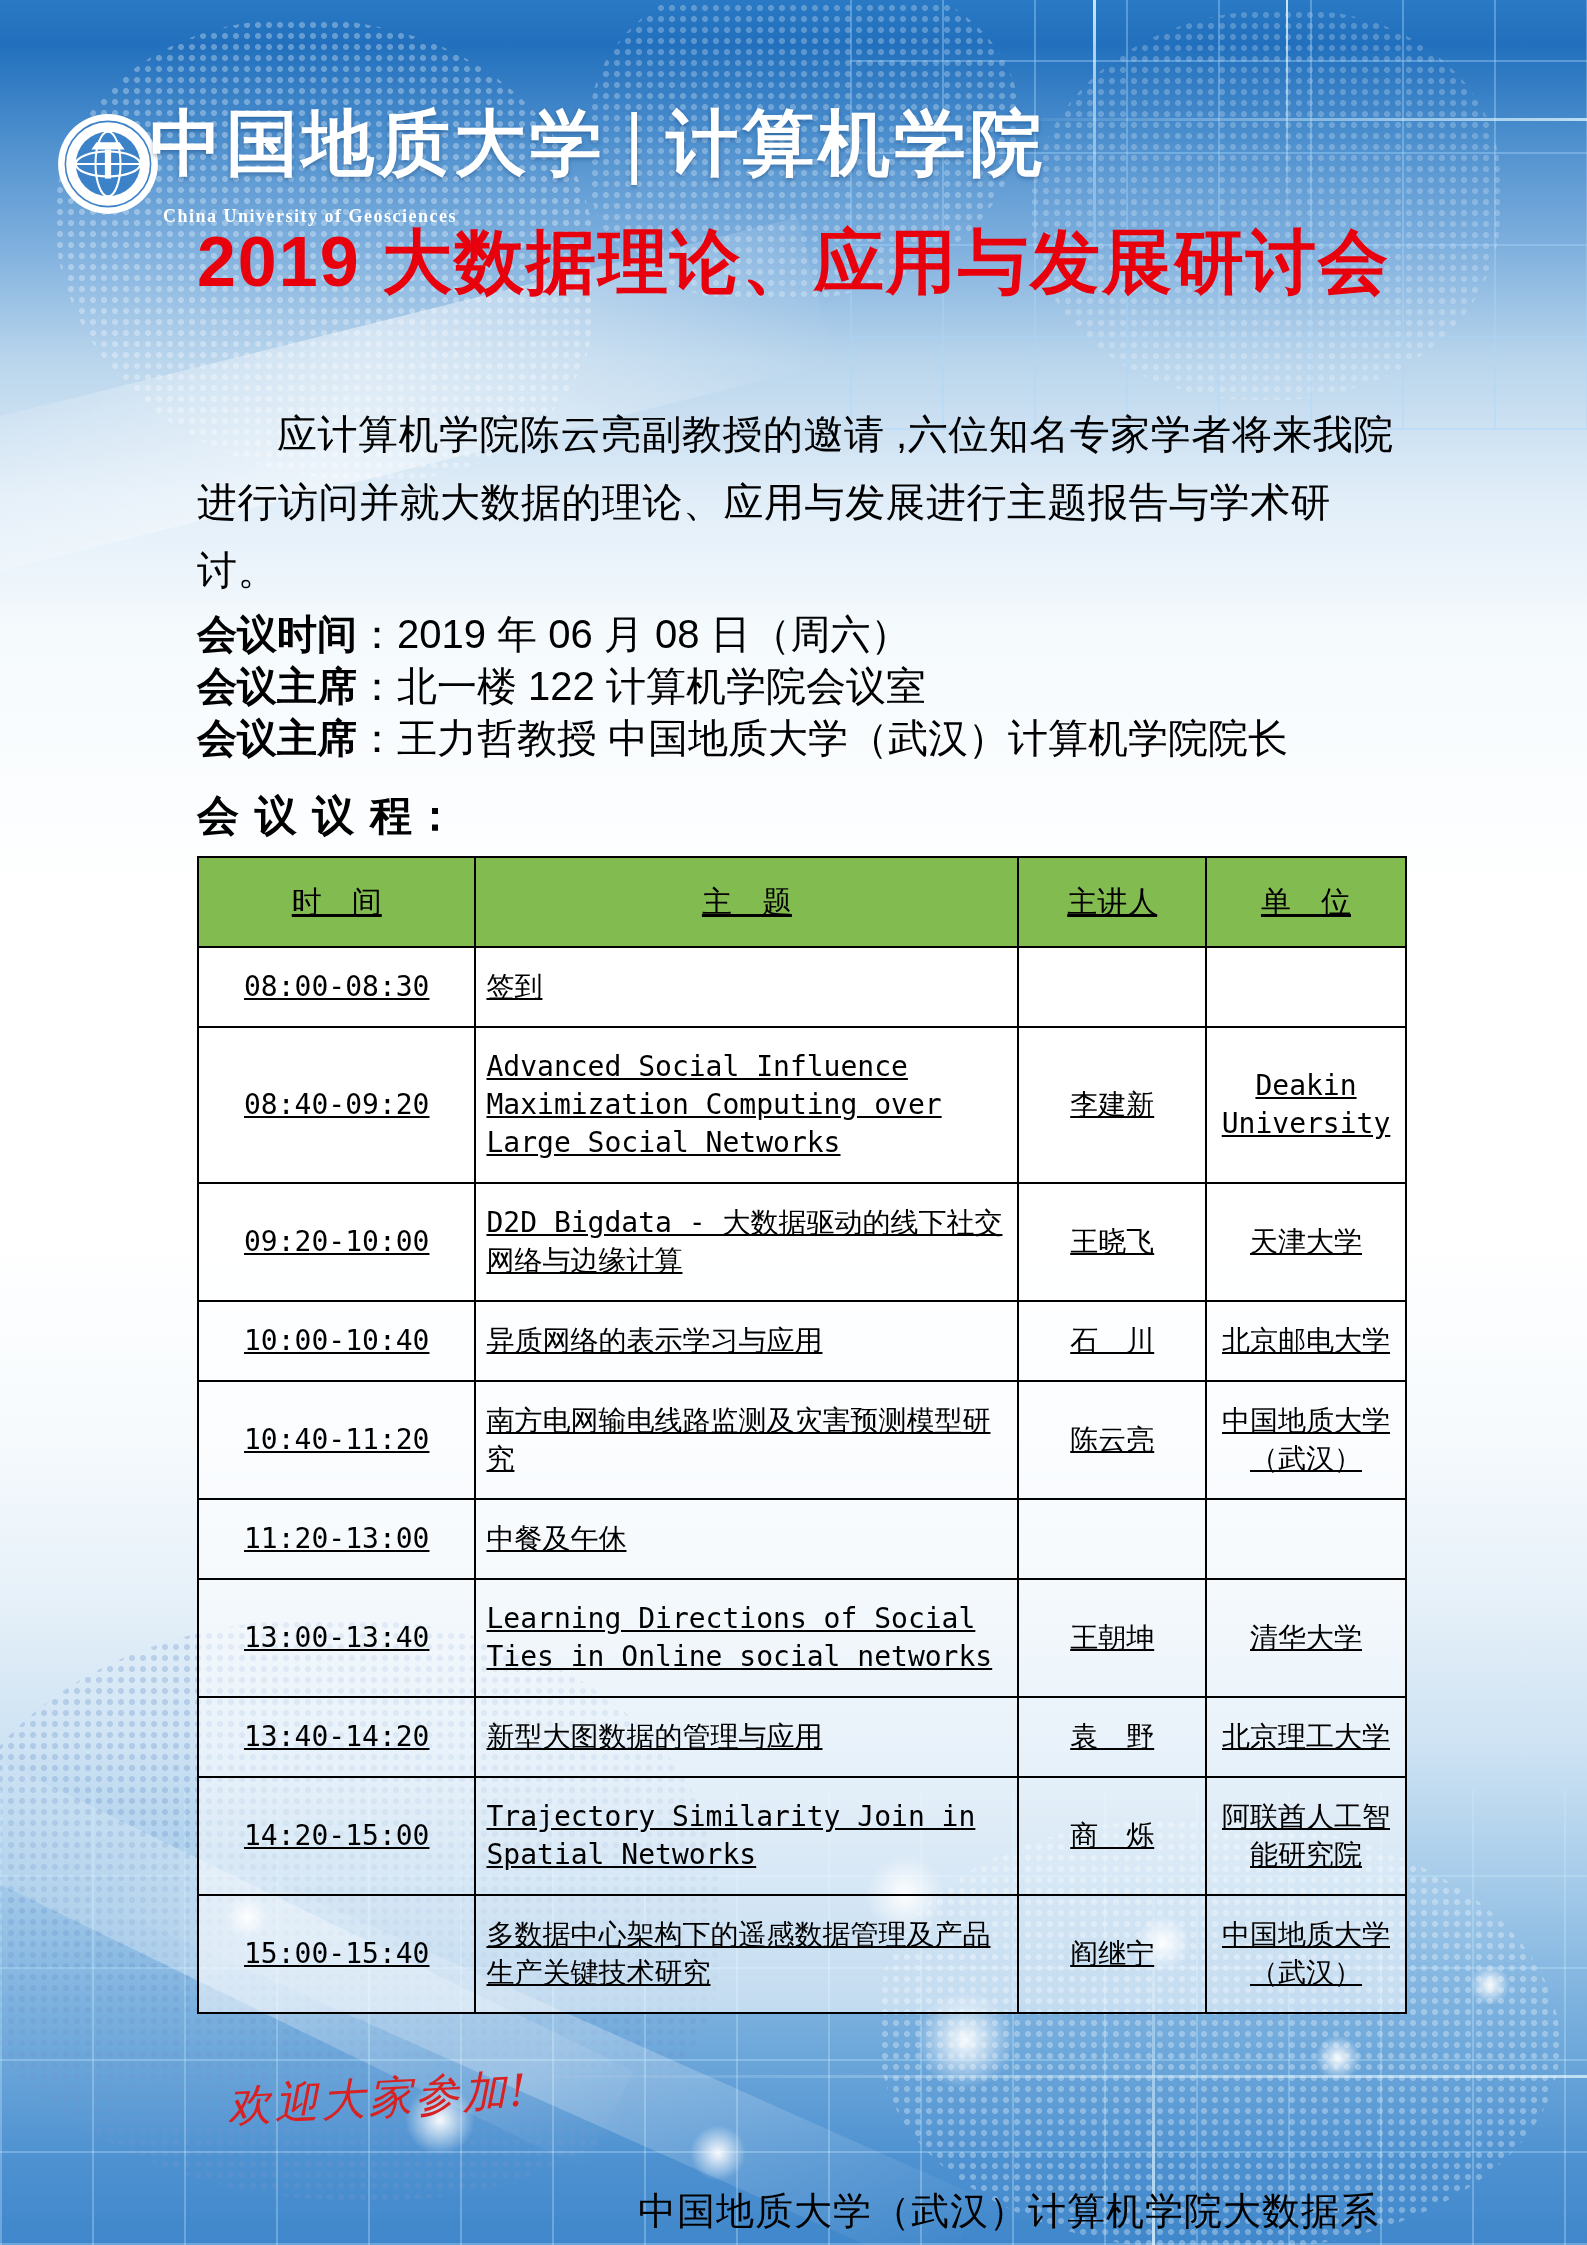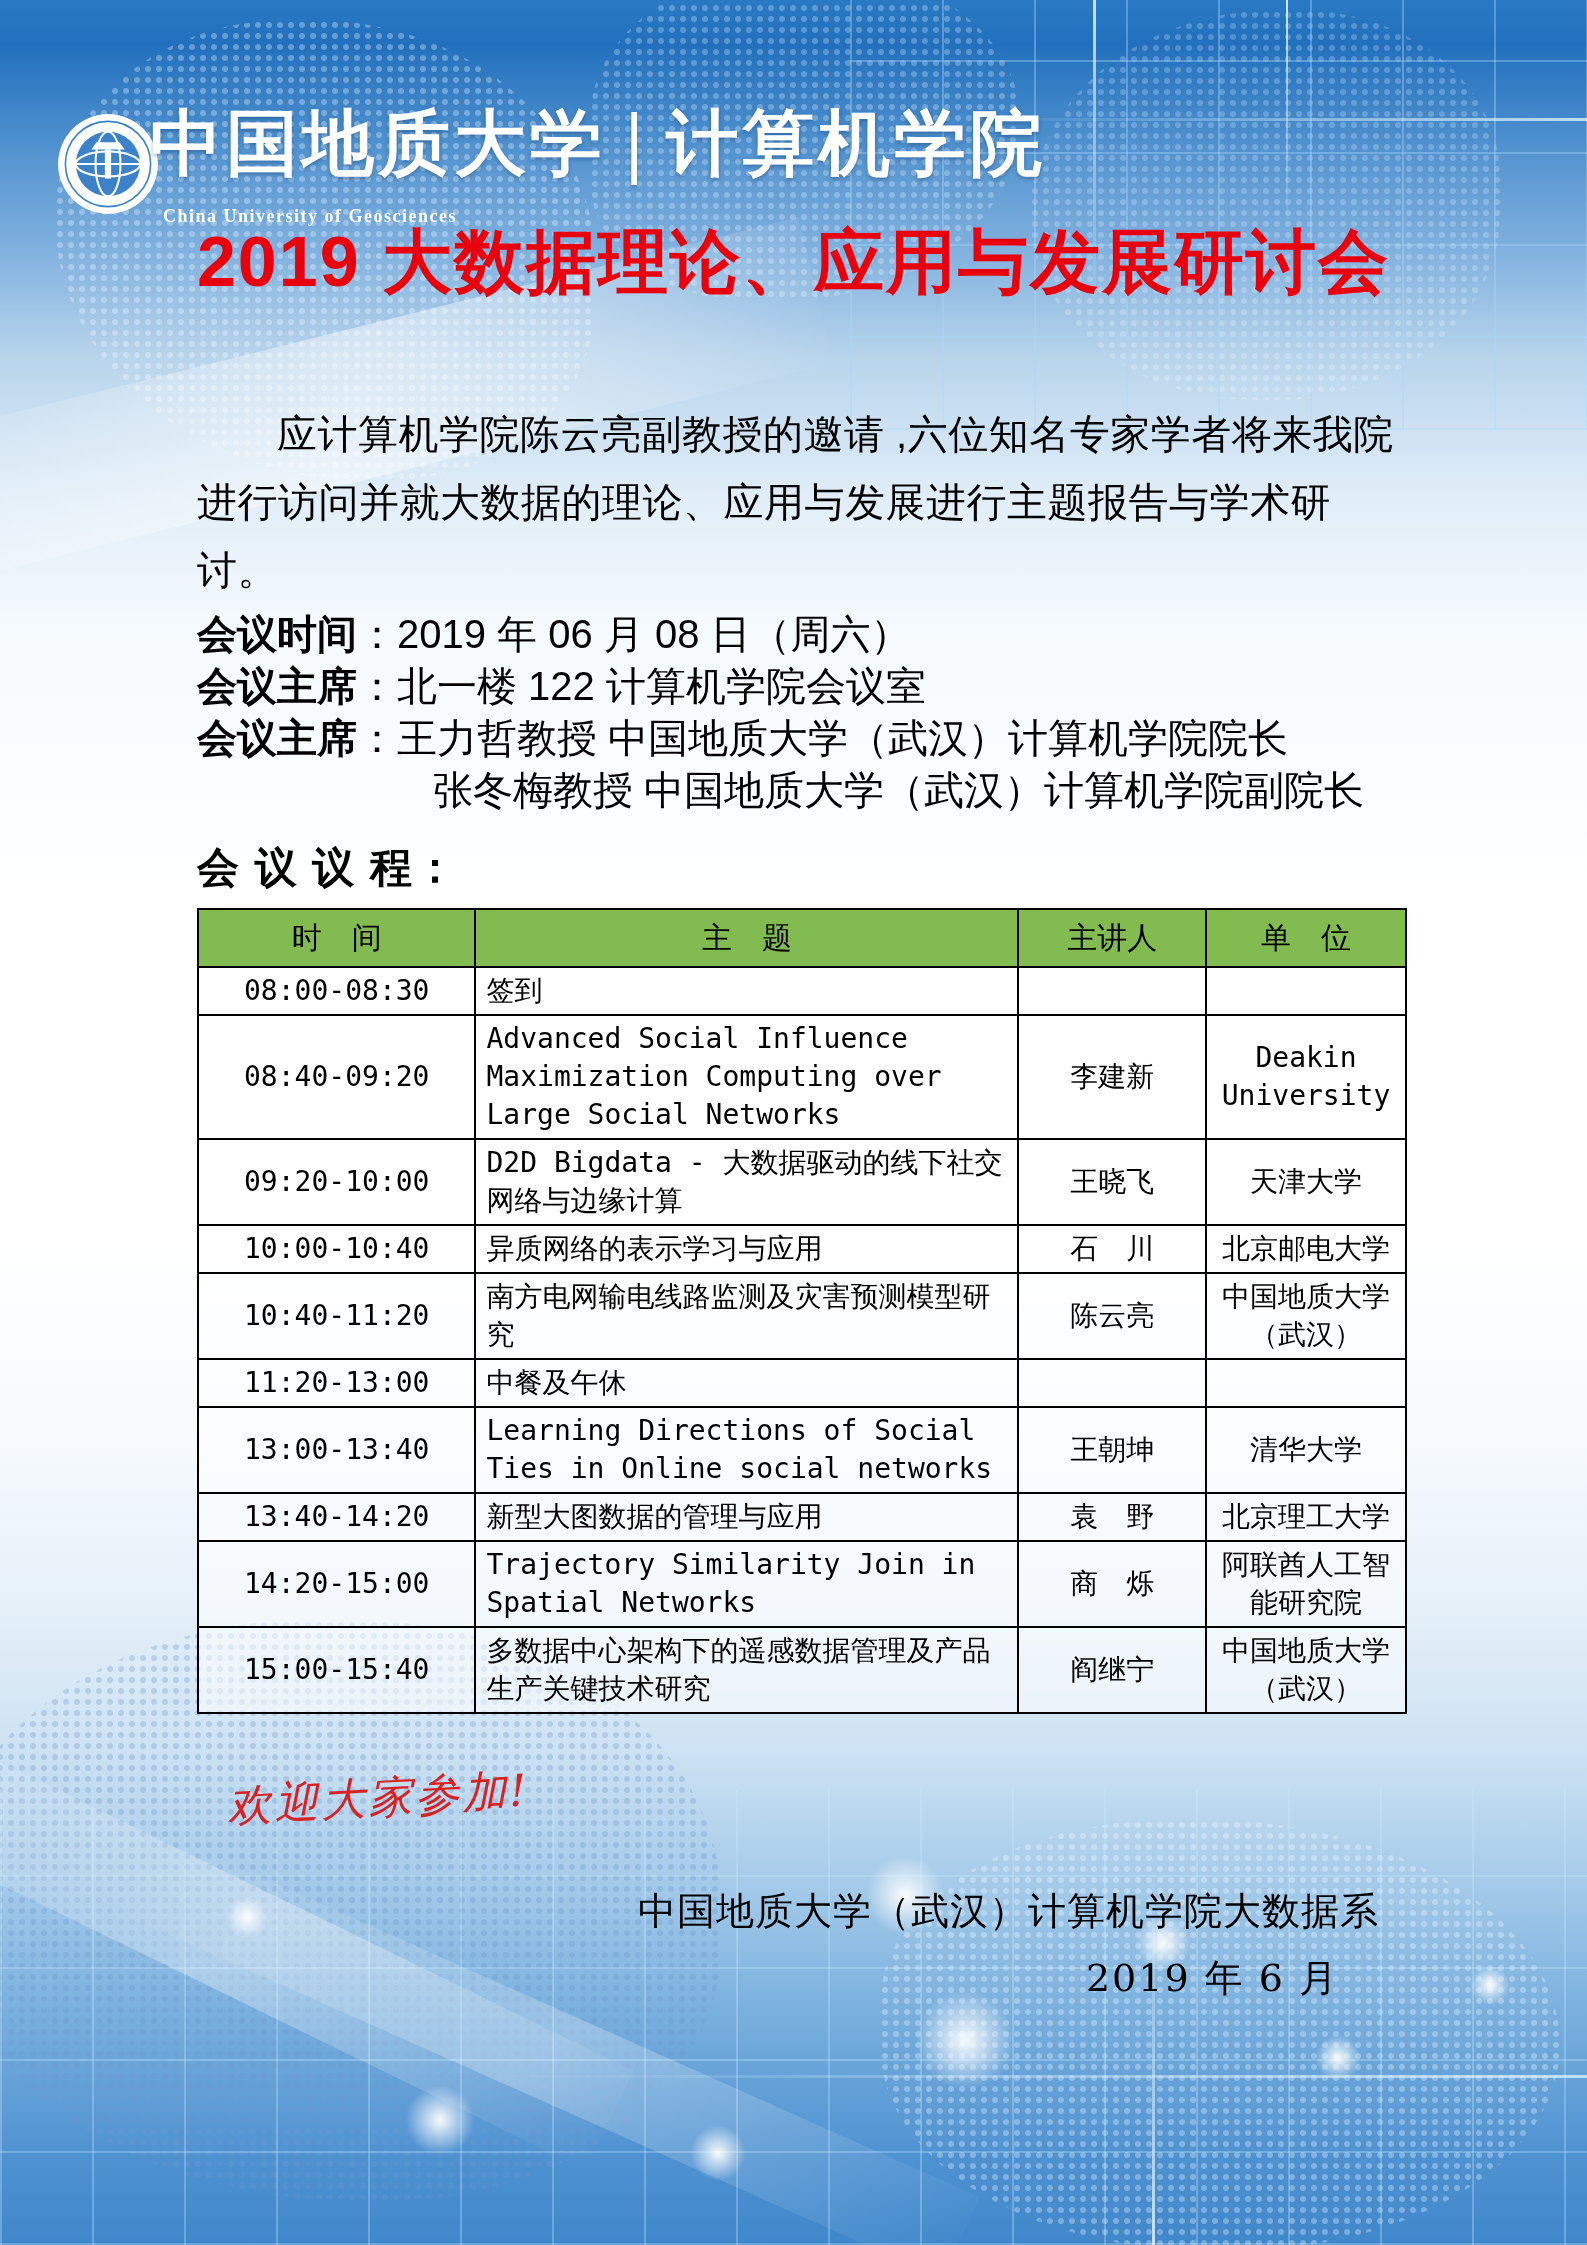--- a/index.html
+++ b/index.html
@@ -60,21 +60,21 @@
   .content{position:absolute;left:197px;top:400px;width:1212px;}
   .intro{margin:0;font-size:40px;line-height:68px;text-indent:2em;letter-spacing:.5px;}
   .info-line{margin-top:8px;font-size:40px;line-height:44px;}
   .info-label{font-weight:bold;}
   .chair2{margin-left:236px;}
   .agenda-heading{margin-top:32px;font-size:42px;font-weight:bold;letter-spacing:2px;line-height:48px;}
   
   table.agenda{margin-top:16px;width:1210px;border-collapse:collapse;
     font-family:"DejaVu Sans Mono","DejaVu Serif",serif;font-size:28px;
     background:rgba(255,255,255,.55);}
-  .agenda th,.agenda td{border:2px solid #000;padding:4px 10px;line-height:38px;vertical-align:middle;}
+  .agenda th,.agenda td{border:2px solid #000;padding:20px 10px;line-height:38px;vertical-align:middle;text-decoration:underline;}
   .agenda th{background:#82bb50;font-weight:normal;font-size:30px;height:48px;text-align:center;}
   .col-time{width:278px;} .col-topic{width:544px;} .col-speaker{width:188px;} .col-org{width:200px;}
   .c-time,.c-speaker,.c-org{text-align:center;}
   .c-topic{text-align:left;}
   
   .welcome{display:inline-block;margin:55px 0 0 30px;transform:rotate(-3deg);
     color:#d92121;font-family:"DejaVu Serif","Liberation Serif",serif;
     font-style:italic;font-size:44px;letter-spacing:3px;}
   .signature{margin-top:58px;margin-right:30px;text-align:right;
     font-family:Liberation Serif, serif;font-size:38px;letter-spacing:1px;}
@@ -136,21 +136,20 @@
 
     <div class="info-line">
       <span class="info-label">会议时间</span><span>：2019 年 06 月 08 日（周六）</span>
     </div>
     <div class="info-line">
       <span class="info-label">会议主席</span><span>：北一楼 122 计算机学院会议室</span>
     </div>
     <div class="info-line">
       <span class="info-label">会议主席</span><span>：王力哲教授  中国地质大学（武汉）计算机学院院长</span>
     </div>
-    <div class="info-line chair2">张冬梅教授  中国地质大学（武汉）计算机学院副院长</div>
 
     <div class="agenda-heading">会 议 议 程：</div>
 
     <table class="agenda">
       <colgroup>
         <col class="col-time">
           <col class="col-topic">
           <col class="col-speaker">
           <col class="col-org">
       </colgroup>

